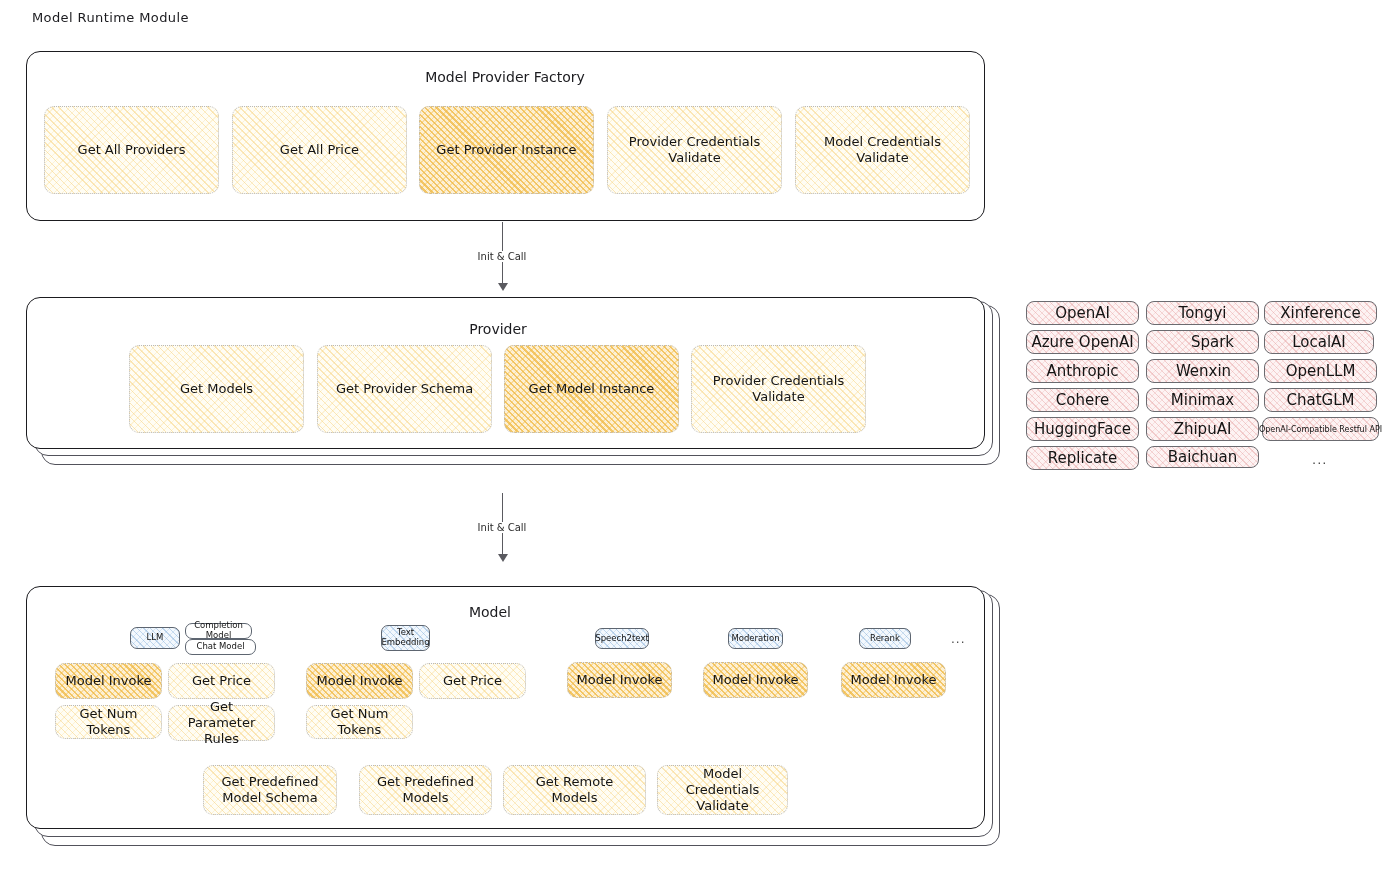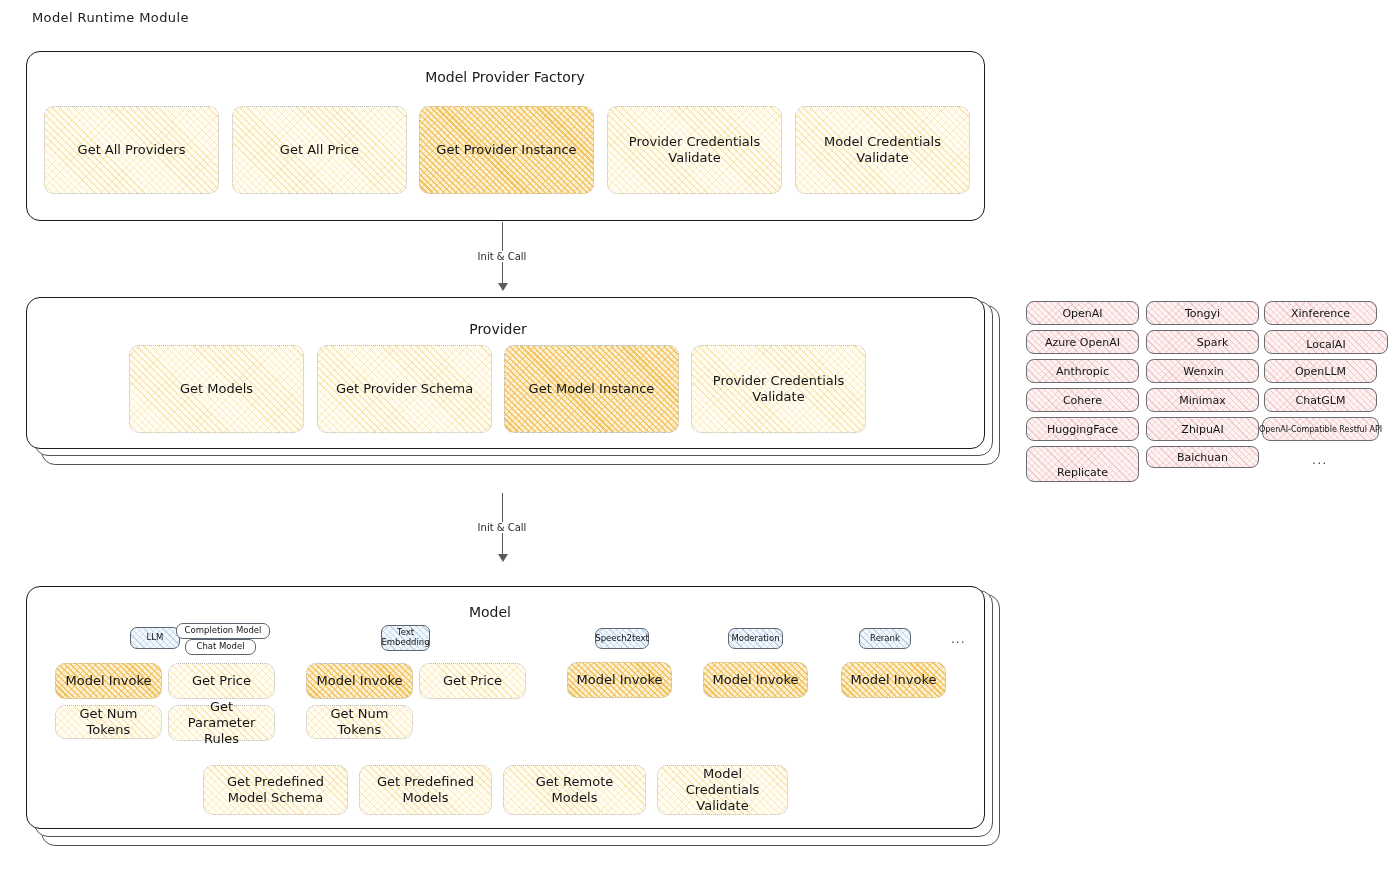--- a/index.html
+++ b/index.html
@@ -60,21 +60,21 @@
     background-image:
       repeating-linear-gradient(45deg,  rgba(110,160,210,.40) 0 1px, rgba(0,0,0,0) 1px 4.5px),
       repeating-linear-gradient(-45deg, rgba(110,160,210,.22) 0 1px, rgba(0,0,0,0) 1px 5px);
   }
   .fill-white{background:#ffffff;}
 
   .provider-chip{
     position:absolute;box-sizing:border-box;
     border:1.1px solid #6b6b70;border-radius:8px;
     display:flex;align-items:center;justify-content:center;text-align:center;
-    font-size:11px;color:#141414;padding:2px 4px;white-space:nowrap;
+    font-size:15px;color:#141414;padding:2px 4px;white-space:nowrap;
   }
   .kind-badge{
     position:absolute;box-sizing:border-box;
     border:1.1px solid #5d6570;border-radius:7px;
     display:flex;align-items:center;justify-content:center;text-align:center;
     font-size:8.5px;line-height:1.15;color:#141414;padding:2px 4px;
   }
   .ellipsis{
     position:absolute;font-size:13px;color:#4a4a4a;letter-spacing:1px;
   }
@@ -148,21 +148,21 @@
     </div>
   <div class="provider-chip fill-pink" style="left:1026px;top:359px;width:113px;height:24px;">
     <span>Anthropic</span>
     </div>
   <div class="provider-chip fill-pink" style="left:1026px;top:388px;width:113px;height:24px;">
     <span>Cohere</span>
     </div>
   <div class="provider-chip fill-pink" style="left:1026px;top:417px;width:113px;height:24px;">
     <span>HuggingFace</span>
     </div>
-  <div class="provider-chip fill-pink" style="left:1026px;top:446px;width:113px;height:36px;align-items:flex-end;">
+  <div class="provider-chip fill-pink" style="left:1026px;top:446px;width:113px;height:24px;align-items:flex-end;">
     <span>Replicate</span>
     </div>
 
   <div class="provider-chip fill-pink" style="left:1146px;top:301px;width:113px;height:24px;">
     <span>Tongyi</span>
     </div>
   <div class="provider-chip fill-pink" style="left:1146px;top:330px;width:113px;height:24px;padding-left:24px;">
     <span>Spark</span>
     </div>
   <div class="provider-chip fill-pink" style="left:1146px;top:359px;width:113px;height:24px;padding-left:6px;">
@@ -174,21 +174,21 @@
   <div class="provider-chip fill-pink" style="left:1146px;top:417px;width:113px;height:24px;">
     <span>ZhipuAI</span>
     </div>
   <div class="provider-chip fill-pink" style="left:1146px;top:446px;width:113px;height:22px;">
     <span>Baichuan</span>
     </div>
 
   <div class="provider-chip fill-pink" style="left:1264px;top:301px;width:113px;height:24px;">
     <span>Xinference</span>
     </div>
-  <div class="provider-chip fill-pink" style="left:1264px;top:330px;width:124px;height:24px;align-items:flex-end;">
+  <div class="provider-chip fill-pink" style="left:1264px;top:330px;width:110px;height:24px;align-items:flex-end;">
     <span>LocalAI</span>
     </div>
   <div class="provider-chip fill-pink" style="left:1264px;top:359px;width:113px;height:24px;">
     <span>OpenLLM</span>
     </div>
   <div class="provider-chip fill-pink" style="left:1264px;top:388px;width:113px;height:24px;">
     <span>ChatGLM</span>
     </div>
   <div class="provider-chip fill-pink" style="left:1262px;top:417px;width:117px;height:24px;font-size:8px;">
     <span>OpenAI-Compatible Restful API</span>
@@ -201,21 +201,21 @@
 
   <div class="stack-layer" style="left:41px;top:594px;width:959px;height:252px;"></div>
   <div class="stack-layer" style="left:34px;top:590px;width:959px;height:247px;"></div>
   <div class="container-card" style="left:26px;top:586px;width:959px;height:243px;z-index:1;"></div>
 
   <div class="group-title" style="left:490px;top:604px;z-index:2;">Model</div>
 
   <div class="kind-badge fill-blue" style="left:130px;top:627px;width:50px;height:22px;z-index:2;">
     <span>LLM</span>
     </div>
-  <div class="kind-badge fill-white" style="left:176px;top:623px;width:94px;height:16px;z-index:2;border-radius:7px;">
+  <div class="kind-badge fill-white" style="left:185px;top:623px;width:67px;height:16px;z-index:2;border-radius:7px;">
     <span>Completion Model</span>
     </div>
   <div class="kind-badge fill-white" style="left:185px;top:639px;width:71px;height:16px;z-index:2;text-align:center;">
     <span>Chat Model</span>
     </div>
 
   <div class="kind-badge fill-blue" style="left:381px;top:625px;width:49px;height:26px;z-index:2;">
     <span>Text Embedding</span>
     </div>
 
@@ -259,21 +259,21 @@
   <div class="node fill-strong" style="left:567px;top:662px;width:105px;height:36px;z-index:2;">
     <span>Model Invoke</span>
     </div>
   <div class="node fill-strong" style="left:703px;top:662px;width:105px;height:36px;z-index:2;">
     <span>Model Invoke</span>
     </div>
   <div class="node fill-strong" style="left:841px;top:662px;width:105px;height:36px;z-index:2;">
     <span>Model Invoke</span>
     </div>
 
-  <div class="node fill-light" style="left:203px;top:765px;width:145px;height:50px;z-index:2;">
+  <div class="node fill-light" style="left:203px;top:765px;width:134px;height:50px;z-index:2;">
     <span>Get Predefined Model Schema</span>
     </div>
   <div class="node fill-light" style="left:359px;top:765px;width:133px;height:50px;z-index:2;">
     <span>Get Predefined Models</span>
     </div>
   <div class="node fill-light" style="left:503px;top:765px;width:143px;height:50px;z-index:2;">
     <span>Get Remote Models</span>
     </div>
   <div class="node fill-light" style="left:657px;top:765px;width:131px;height:50px;z-index:2;">
     <span>Model Credentials Validate</span>

